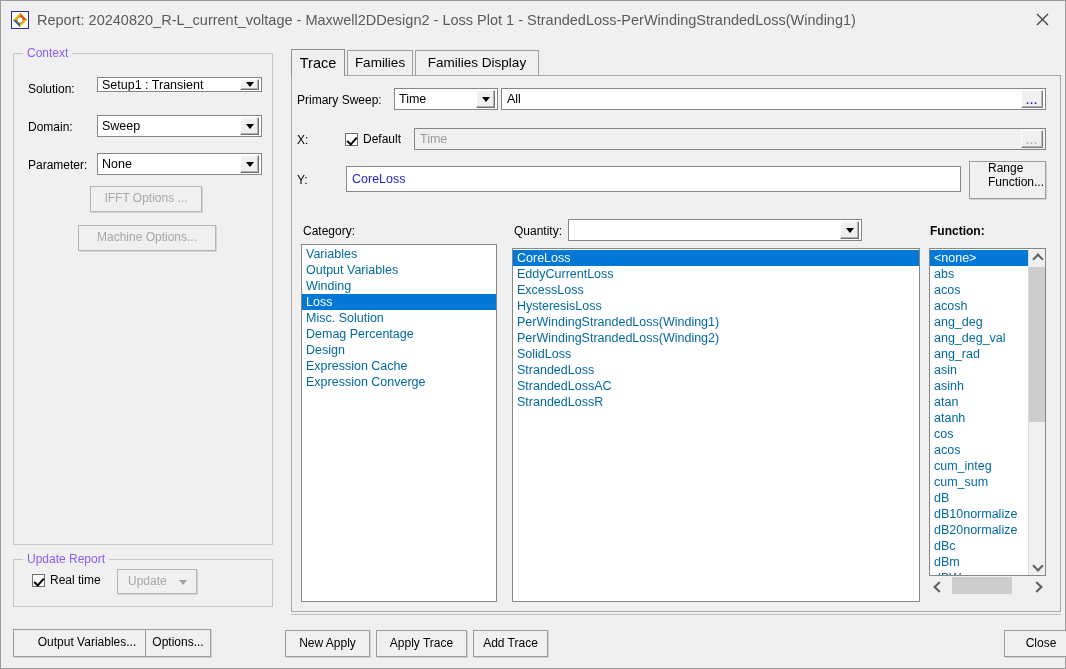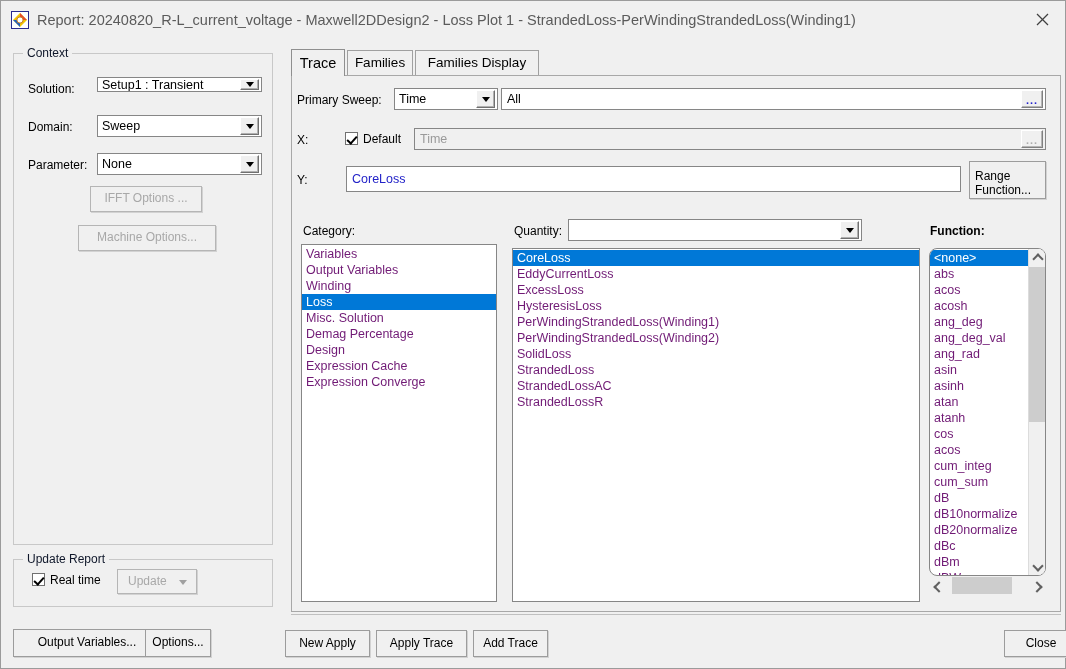--- a/index.html
+++ b/index.html
@@ -43,21 +43,21 @@
 
   
   .groupbox {
     position: absolute;
     border: 1px solid #c8c8c8;
     box-sizing: border-box;
   }
   .groupbox > .gb-title {
     position: absolute; top: -8px; left: 9px;
     background: #f0f0f0; padding: 0 4px;
-    font-size: 12px; color: #0f172a;
+    font-size: 12px; color: #8b5cf6;
     white-space: nowrap;
   }
 
   
   .lbl { position: absolute; font-size: 12px; color: #000; white-space: nowrap; }
 
   .combo {
     position: absolute;
     background: #fff;
     border: 1px solid #868686;
@@ -117,21 +117,21 @@
     background: #f0f0f0;
     border: 1px solid #fff;
     border-right-color: #808080; border-bottom-color: #808080;
     box-shadow: inset -1px -1px 0 #b5b5b5;
     display: flex; align-items: flex-end; justify-content: center;
     font-size: 11px; letter-spacing: 1px; color: #2222cc; font-weight: bold;
     padding-bottom: 1px; line-height: 1;
   }
   .dots-btn.dis { color: #adadad; }
 
-  .chk { position: absolute; display: flex; align-items: flex-start; }
+  .chk { position: absolute; display: flex; align-items: center; }
   .chk .box {
     width: 13px; height: 13px; background: #fff;
     border: 1px solid #707070; box-sizing: border-box;
     position: relative; flex: none; margin-right: 5px;
   }
   .chk .box::after {
     content: ""; position: absolute; left: 3px; top: 1px;
     width: 4px; height: 8px;
     border: solid #000; border-width: 0 2px 2px 0;
     transform: rotate(42deg);
@@ -143,21 +143,21 @@
     position: absolute;
     background: #fff;
     border: 1px solid #868686;
     box-sizing: border-box;
     overflow: hidden;
   }
   .listbox .items { padding: 1px 0 0 0; }
   .li {
     font-size: 12.5px; line-height: 16px; height: 16px;
     padding-left: 4px; white-space: nowrap; overflow: hidden;
-    color: #701a75;
+    color: #0369a1;
   }
   .li.sel { background: #0078d7; color: #fff; }
 
   
   .vscroll {
     position: absolute; right: 0; top: 0; width: 17px; bottom: 0;
     background: #f0f0f0; border-left: 1px solid #dcdcdc;
     box-sizing: border-box;
   }
   .vscroll .sbtn {
@@ -339,21 +339,21 @@
   </div>
   <div class="textfield ro" style="left:413px; top:127px; width:632px; height:22px;">
     <span class="tval placeholder">Time</span>
     <span class="dots-btn dis">...</span>
   </div>
 
   <div class="lbl" style="left:296px; top:172px;">Y:</div>
   <div class="textfield" style="left:345px; top:165px; width:615px; height:26px;">
     <span class="tval blue">CoreLoss</span>
   </div>
-  <div class="btn" style="left:968px; top:160px; width:77px; height:38px; flex-direction:column; align-items:flex-start; padding-left:5px; justify-content:flex-end;">
+  <div class="btn" style="left:968px; top:160px; width:77px; height:38px; flex-direction:column; align-items:flex-start; padding-left:18px; justify-content:flex-start;">
     <span>Range</span>
     <span>Function...</span>
   </div>
 
   <div class="lbl" style="left:302px; top:223px;">Category:</div>
   <div class="listbox" style="left:300px; top:243px; width:196px; height:358px;">
     <div class="items" id="category-items">
         <div class="li">Variables</div>
         <div class="li">Output Variables</div>
         <div class="li">Winding</div>
@@ -382,21 +382,21 @@
         <div class="li">PerWindingStrandedLoss(Winding1)</div>
         <div class="li">PerWindingStrandedLoss(Winding2)</div>
         <div class="li">SolidLoss</div>
         <div class="li">StrandedLoss</div>
         <div class="li">StrandedLossAC</div>
         <div class="li">StrandedLossR</div>
       </div>
   </div>
 
   <div class="lbl" style="left:929px; top:223px;font-weight:bold;">Function:</div>
-  <div class="listbox" style="left:928px; top:247px; width:117px; height:328px;border-radius:8px;">
+  <div class="listbox" style="left:928px; top:247px; width:117px; height:328px;">
     <div class="items" id="function-items" style="width:100px;">
         <div class="li sel">&lt;none&gt;</div>
         <div class="li">abs</div>
         <div class="li">acos</div>
         <div class="li">acosh</div>
         <div class="li">ang_deg</div>
         <div class="li">ang_deg_val</div>
         <div class="li">ang_rad</div>
         <div class="li">asin</div>
         <div class="li">asinh</div>

